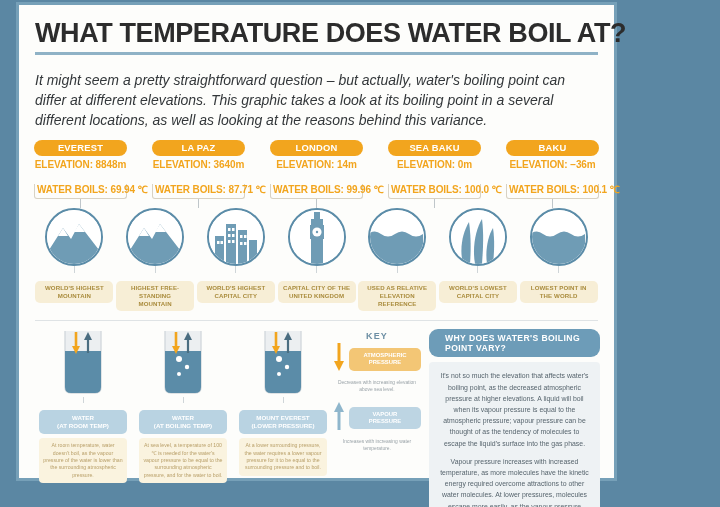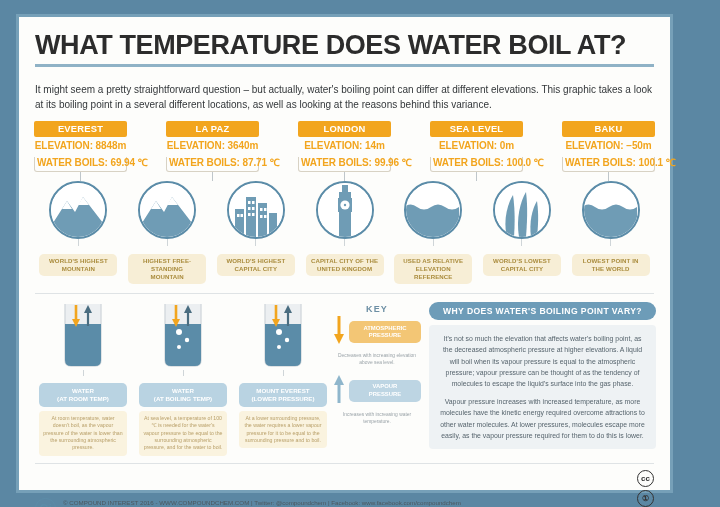--- a/index.html
+++ b/index.html
@@ -3,50 +3,50 @@
 <meta charset="utf-8">
 <style>
   html,body{margin:0;padding:0;}
   body{
     width:720px;height:507px;overflow:hidden;
     background:#5b87a3;
     font-family:"Liberation Sans",sans-serif;
     -webkit-font-smoothing:antialiased;
   }
   .frame{
-    position:absolute;left:16px;top:14px;width:657px;height:479px;
+    position:absolute;left:16px;top:2px;width:601px;height:479px;
     background:#fdfdfb;border:3px solid #76a0b8;box-sizing:border-box;
   }
   .inner{position:absolute;left:0;top:0;right:0;bottom:0;padding:10px 14px 0 14px;box-sizing:border-box;}
 
   
   .title{
     font-size:27px;font-weight:bold;color:#2c2c2c;letter-spacing:-0.4px;
     line-height:1.05;margin:4px 0 0 2px;white-space:nowrap;
   }
   .rule{height:3px;background:#8fb2c6;margin:5px 2px 6px 2px;}
   .intro{
-    font-size:10px;color:#33373a;line-height:1.42;margin:16px 2px 0 2px;
+    font-size:14px;color:#33373a;line-height:1.42;margin:16px 2px 0 2px;font-style:italic;
   }
 
   
   .cards{display:flex;justify-content:space-between;margin:9px 1px 0 1px;}
   .card{width:93px;text-align:center;}
   .pill{
-    background:#f2a51e;color:#ffffff;border-radius:2px;
+    background:#f2a51e;color:#ffffff;border-radius:8px;
     font-size:9.4px;font-weight:bold;letter-spacing:.2px;
     padding:3px 0 3px 0;line-height:1.1;
   }
   .stat{
     font-size:10px;font-weight:bold;color:#f2a51e;letter-spacing:-.1px;
     margin-top:2.5px;line-height:1.25;white-space:nowrap;
   }
   .stat.boil{
     border:1px solid #d8d2c4;border-top:none;border-radius:0 0 3px 3px;
-    padding:0 16px 1px 2px;margin-top:5px;display:block;
+    padding:0 16px 1px 2px;margin-top:13px;display:block;
   }
   .stem{width:1px;height:9px;background:#bfc6ca;margin:0 auto;}
 
   
   .icons{display:flex;justify-content:space-between;margin:0 1px;}
   .iconwrap{width:93px;display:flex;flex-direction:column;align-items:center;}
   .circle{
     width:58px;height:58px;border-radius:50%;border:2px solid #5b8ca8;
     overflow:hidden;position:relative;background:#ffffff;box-sizing:border-box;
   }
@@ -88,22 +88,22 @@
     line-height:1.3;padding:3.5px 3px;text-align:center;
   }
   .keypill.atm{background:#f3c675;}
   .keypill.vap{background:#bdd5e3;}
   .keydesc{font-size:4.9px;color:#9aa3a8;line-height:1.4;margin-top:3px;padding:0 2px;}
   .keyrow{display:flex;align-items:center;gap:4px;justify-content:center;}
 
   
   .panel{flex:1;padding-left:8px;}
   .panelhead{
-    background:#6d9cb8;color:#ffffff;border-radius:9px;text-align:center;
-    font-size:8.6px;font-weight:bold;letter-spacing:.4px;padding:4px 6px;
+    background:#6d9cb8;color:#ffffff;border-radius:9px;
+    font-size:8.6px;font-weight:bold;letter-spacing:.4px;padding:4px 16px;
   }
   .panelbody{
     background:#eef2f4;border-radius:4px;margin-top:5px;padding:8px 9px;
     font-size:6.9px;color:#56646d;line-height:1.62;text-align:center;
   }
   .panelbody p{margin:0 0 7px 0;}
   .panelbody p:last-child{margin-bottom:0;}
 
   
   .footsep{height:1px;background:#dfe3e5;margin:7px 2px 0 2px;}
@@ -144,28 +144,28 @@
     <div class="stat boil">WATER BOILS: 87.71 ℃</div>
     <div class="stem"></div>
   </div>
   <div class="card">
     <div class="pill">LONDON</div>
     <div class="stat">ELEVATION: 14m</div>
     <div class="stat boil">WATER BOILS: 99.96 ℃</div>
     <div class="stem"></div>
   </div>
   <div class="card">
-    <div class="pill">SEA LEVEL</div>
+    <div class="pill">SEA BAKU</div>
     <div class="stat">ELEVATION: 0m</div>
     <div class="stat boil">WATER BOILS: 100.0 ℃</div>
     <div class="stem"></div>
   </div>
   <div class="card">
     <div class="pill">BAKU</div>
-    <div class="stat">ELEVATION: −50m</div>
+    <div class="stat">ELEVATION: −36m</div>
     <div class="stat boil">WATER BOILS: 100.1 ℃</div>
     <div class="stem"></div>
   </div>
       </div>
   <div class="icons" id="icons">
   <div class="iconwrap">
     <div class="circle">
             <svg width="54" height="54" viewBox="0 0 54 54">
               <circle cx="27" cy="27" r="27" fill="#fff"></circle>
               <path d="M2 40 L16 18 L24 29 L32 14 L52 40 Z" fill="#6f9cb5"></path>

